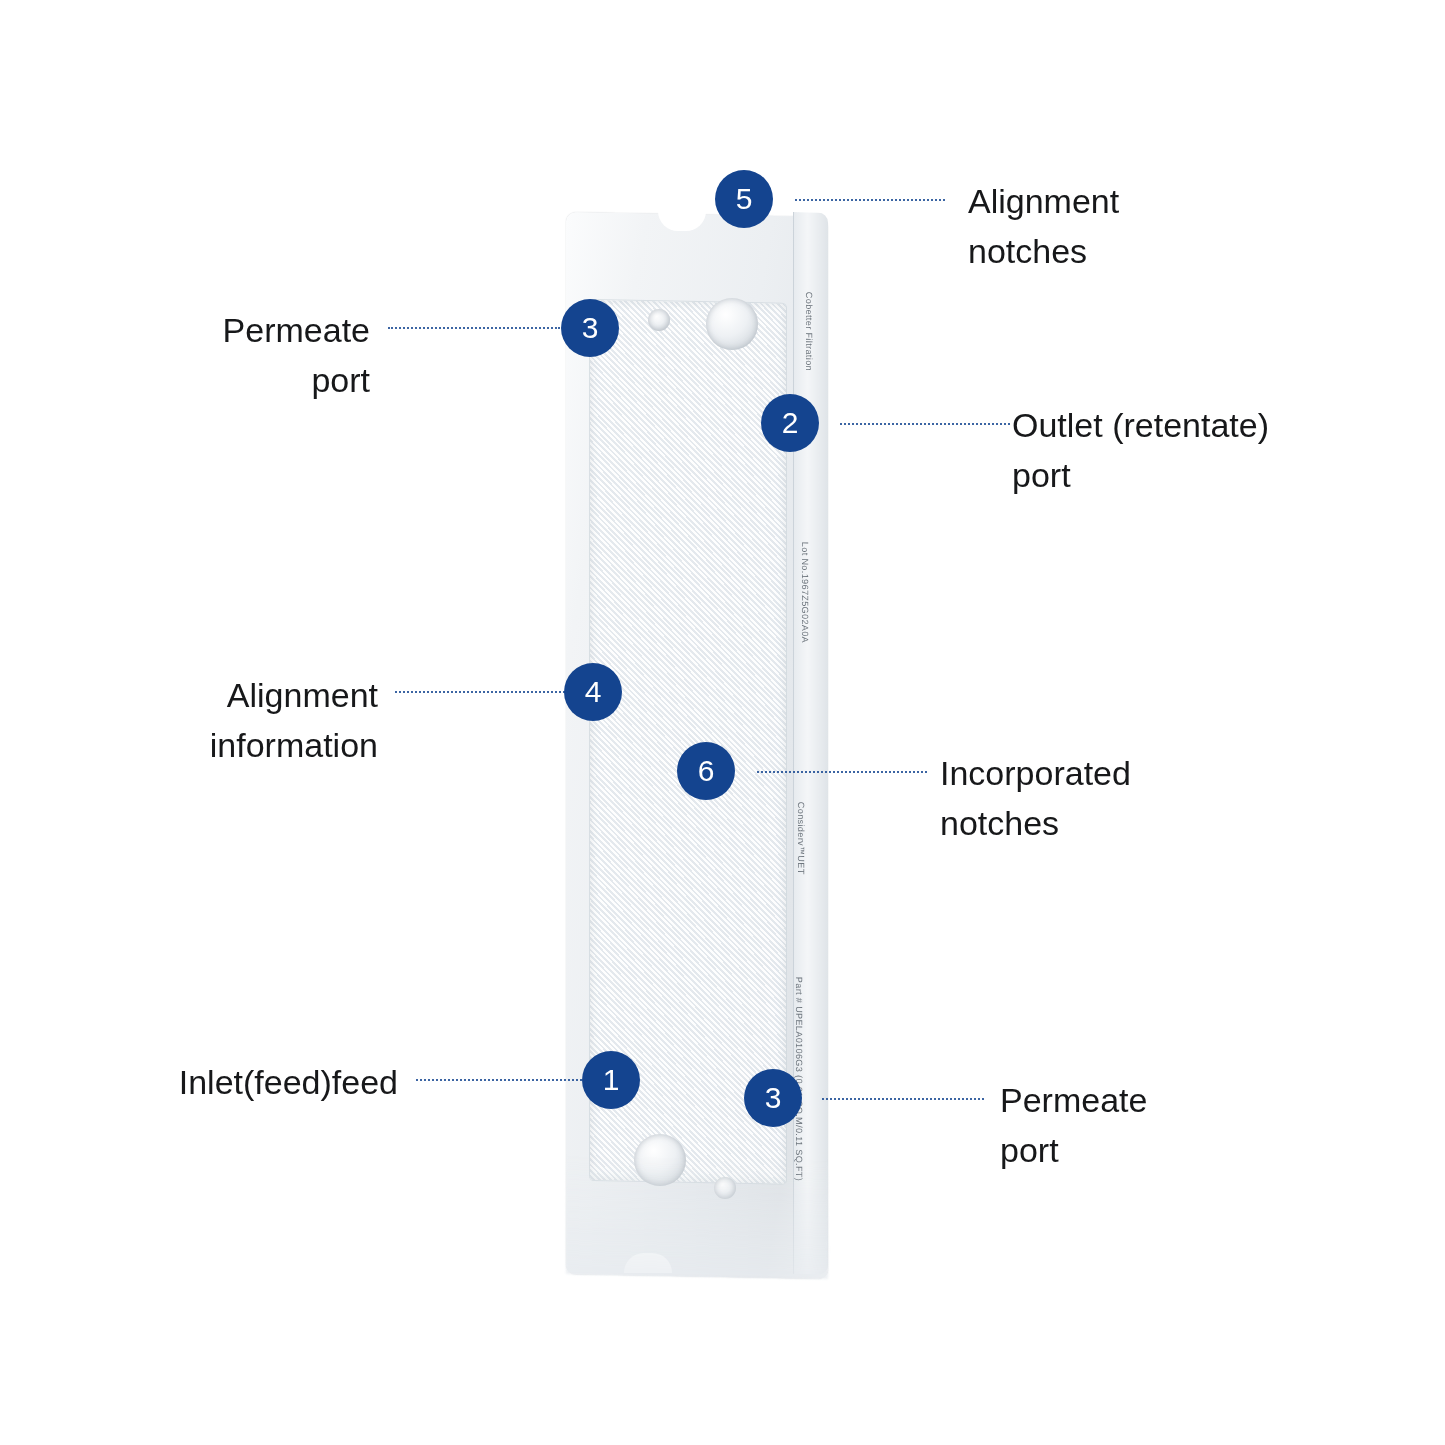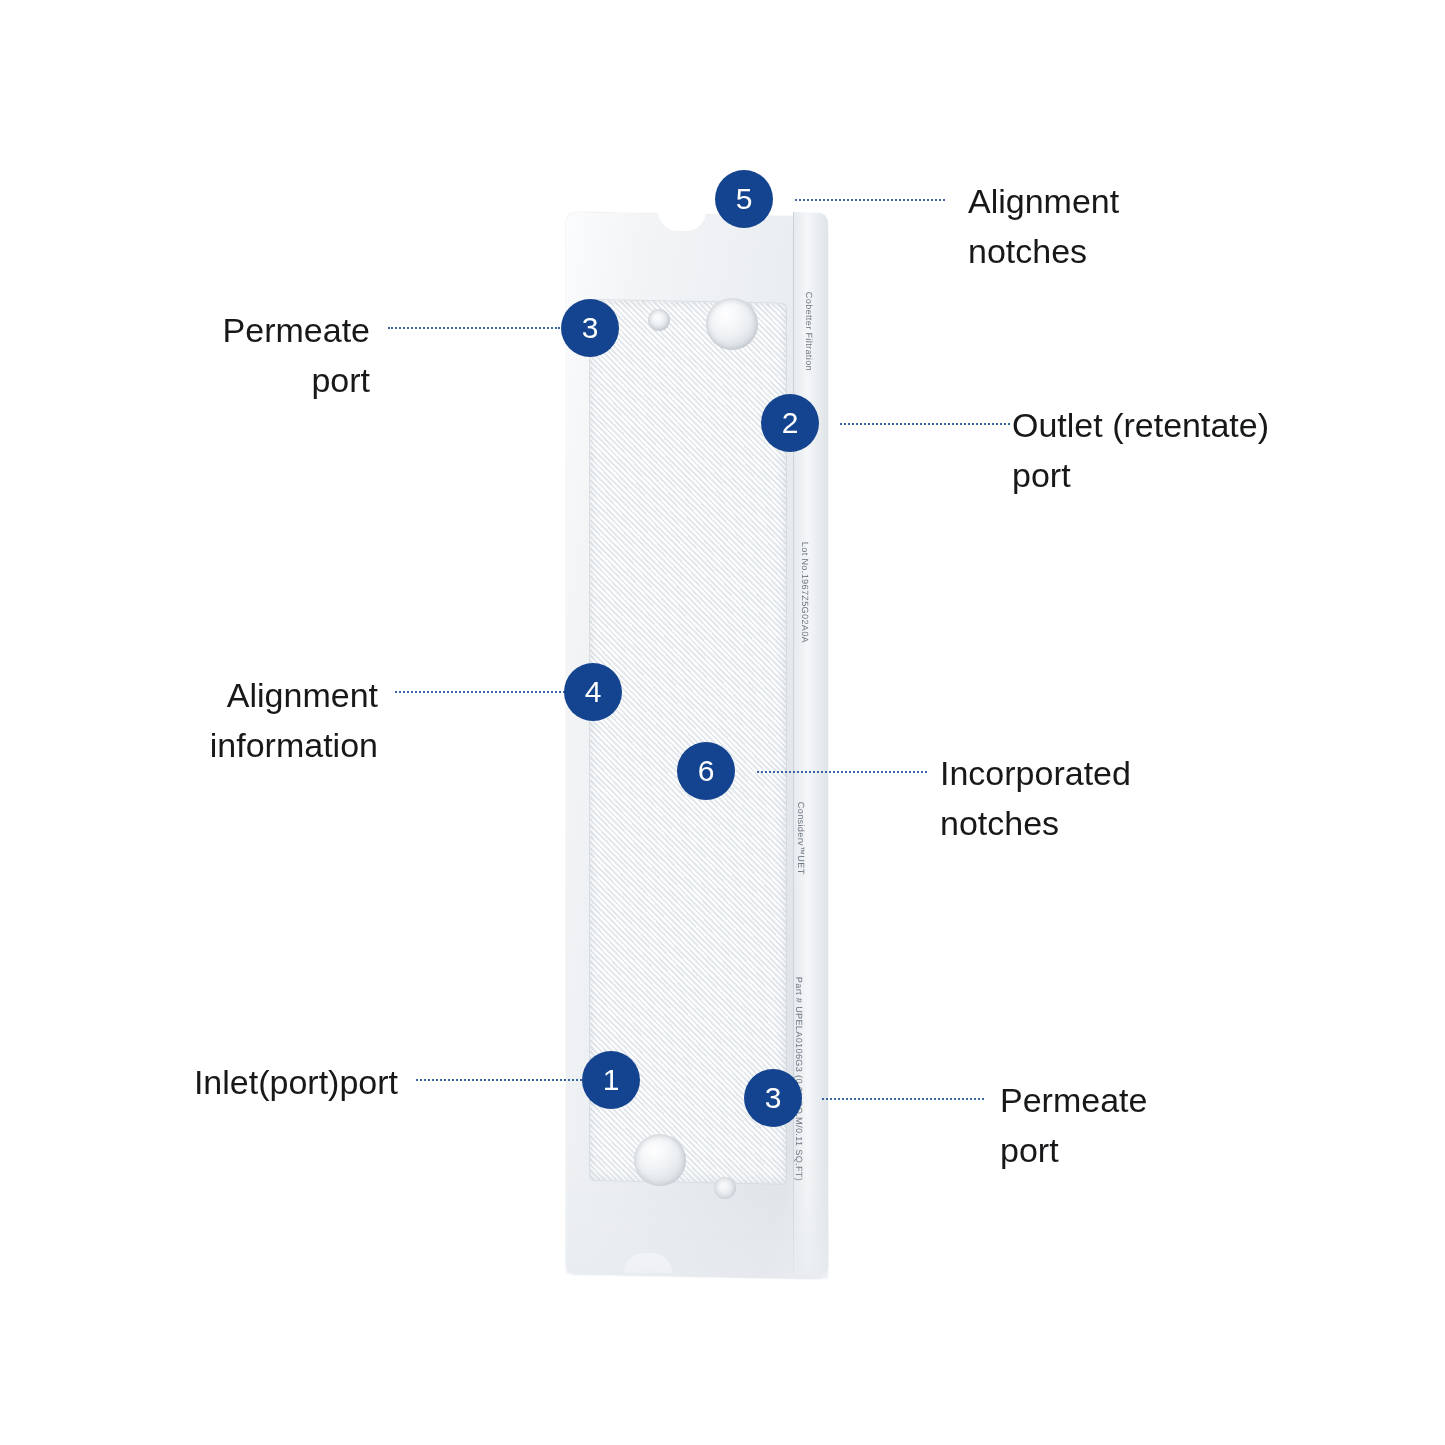--- a/index.html
+++ b/index.html
@@ -172,20 +172,20 @@
   <div class="label left" style="left:60px; top:670px; width:318px;">Alignment
 information</div>
 
   <div class="leader" style="left:757px; top:771px; width:170px;"></div>
   <div class="badge" style="left:677px; top:742px;">6</div>
   <div class="label right" style="left:940px; top:748px; width:420px;">Incorporated
 notches</div>
 
   <div class="leader" style="left:416px; top:1079px; width:166px;"></div>
   <div class="badge" style="left:582px; top:1051px;">1</div>
-  <div class="label left" style="left:60px; top:1057px; width:338px;">Inlet(port)port</div>
+  <div class="label left" style="left:60px; top:1057px; width:338px;">Inlet(feed)feed</div>
 
   <div class="leader" style="left:822px; top:1098px; width:162px;"></div>
   <div class="badge" style="left:744px; top:1069px;">3</div>
   <div class="label right" style="left:1000px; top:1075px; width:400px;">Permeate
 port</div>
 
 </div>
 
 </body></html>

